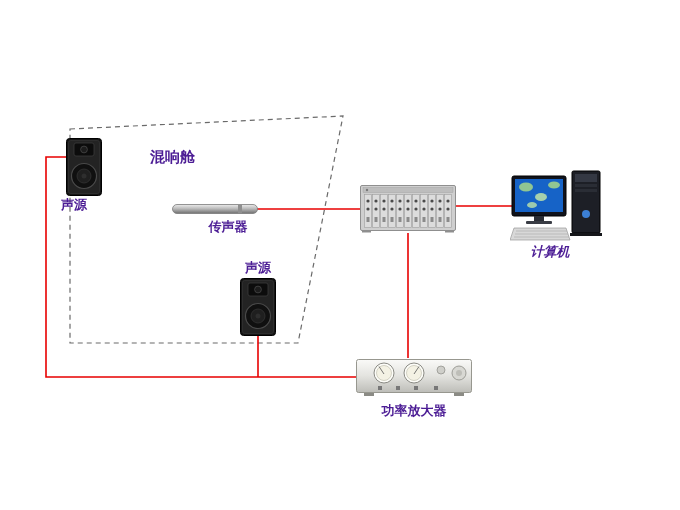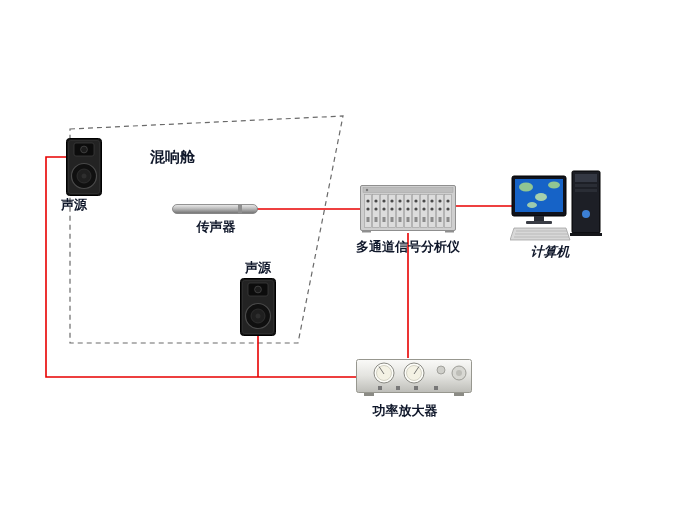--- a/index.html
+++ b/index.html
@@ -25,21 +25,21 @@
     fill: none;
     stroke: #e80000;
     stroke-width: 1.6;
   }
   .device {
     position: absolute;
     line-height: 0;
   }
   .label {
     position: absolute;
-    color: #0f172a;
+    color: #4c1d95;
     font-size: 13px;
     font-weight: bold;
     text-align: center;
     line-height: 1.1;
     white-space: nowrap;
   }
   .label.chamber {
     font-size: 15px;
     text-align: left;
   }
@@ -79,21 +79,21 @@
         <linearGradient id="micg" x1="0" y1="0" x2="0" y2="1">
           <stop offset="0" stop-color="#ececec"></stop>
           <stop offset="0.45" stop-color="#bcbcbc"></stop>
           <stop offset="1" stop-color="#6f6f6f"></stop>
         </linearGradient>
       </defs>
       <rect x="0.5" y="1.5" width="85" height="9" rx="4.5" fill="url(#micg)" stroke="#7a7a7a" stroke-width="0.8"></rect>
       <rect x="66" y="1.8" width="4" height="8.4" fill="#8f8f8f"></rect>
     </svg>
   </div>
-  <div class="label" style="left:188px; top:220px; width:56px;">传声器</div>
+  <div class="label" style="left:200px; top:220px; width:56px;">传声器</div>
 
   <div class="label" style="left:244px; top:261px; width:28px;">声源</div>
   <div class="device" style="left:240px; top:278px;">
     <svg width="36" height="58" viewBox="0 0 36 58">
       <rect x="0.5" y="0.5" width="35" height="57" rx="3" fill="#151515" stroke="#000000"></rect>
       <rect x="2.5" y="2.5" width="31" height="53" rx="2" fill="#232323" stroke="#3a3a3a" stroke-width="0.6"></rect>
       <rect x="8" y="5" width="20" height="13" rx="2" fill="#0c0c0c" stroke="#3a3a3a" stroke-width="0.8"></rect>
       <circle cx="18" cy="11.5" r="3.4" fill="#1c1c1c" stroke="#474747" stroke-width="0.8"></circle>
       <circle cx="18" cy="38" r="12.5" fill="#101010" stroke="#4a4a4a" stroke-width="1.2"></circle>
       <circle cx="18" cy="38" r="7" fill="#1f1f1f" stroke="#333333" stroke-width="0.8"></circle>
@@ -112,21 +112,20 @@
         </pattern>
       </defs>
       <rect x="0.5" y="2.5" width="95" height="45" rx="1.5" fill="#cfcfcf" stroke="#8f8f8f"></rect>
       <rect x="3" y="4.5" width="90" height="5" fill="#bdbdbd" stroke="#a3a3a3" stroke-width="0.5"></rect>
       <circle cx="7" cy="7" r="1.2" fill="#777777"></circle>
       <rect x="4" y="11" width="88" height="34" fill="url(#mods)"></rect>
       <rect x="2" y="47" width="9" height="2.5" fill="#8f8f8f"></rect>
       <rect x="85" y="47" width="9" height="2.5" fill="#8f8f8f"></rect>
     </svg>
   </div>
-  <div class="label" style="left:356px; top:240px; width:104px;">多通道信号分析仪</div>
 
   <div class="device" style="left:510px; top:170px;">
     <svg width="100" height="74" viewBox="0 0 100 74">
 
       <rect x="62" y="1" width="28" height="62" rx="1.5" fill="#1d1f26" stroke="#000000"></rect>
       <rect x="65" y="4" width="22" height="8" fill="#343843"></rect>
       <rect x="65" y="14" width="22" height="3" fill="#2a2d35"></rect>
       <rect x="65" y="19" width="22" height="3" fill="#2a2d35"></rect>
       <circle cx="76" cy="44" r="4" fill="#3c7fd4"></circle>
       <rect x="60" y="63" width="32" height="3" fill="#15161a"></rect>
@@ -175,15 +174,15 @@
 
       <rect x="22" y="30" width="4" height="4" fill="#777777"></rect>
       <rect x="40" y="30" width="4" height="4" fill="#777777"></rect>
       <rect x="58" y="30" width="4" height="4" fill="#777777"></rect>
       <rect x="78" y="30" width="4" height="4" fill="#777777"></rect>
 
       <rect x="8" y="37" width="10" height="3" fill="#8b8b85"></rect>
       <rect x="98" y="37" width="10" height="3" fill="#8b8b85"></rect>
     </svg>
   </div>
-  <div class="label" style="left:372px; top:404px; width:66px;">功率放大器</div>
+  <div class="label" style="left:381px; top:404px; width:66px;">功率放大器</div>
 
 </div>
 
 </body></html>

